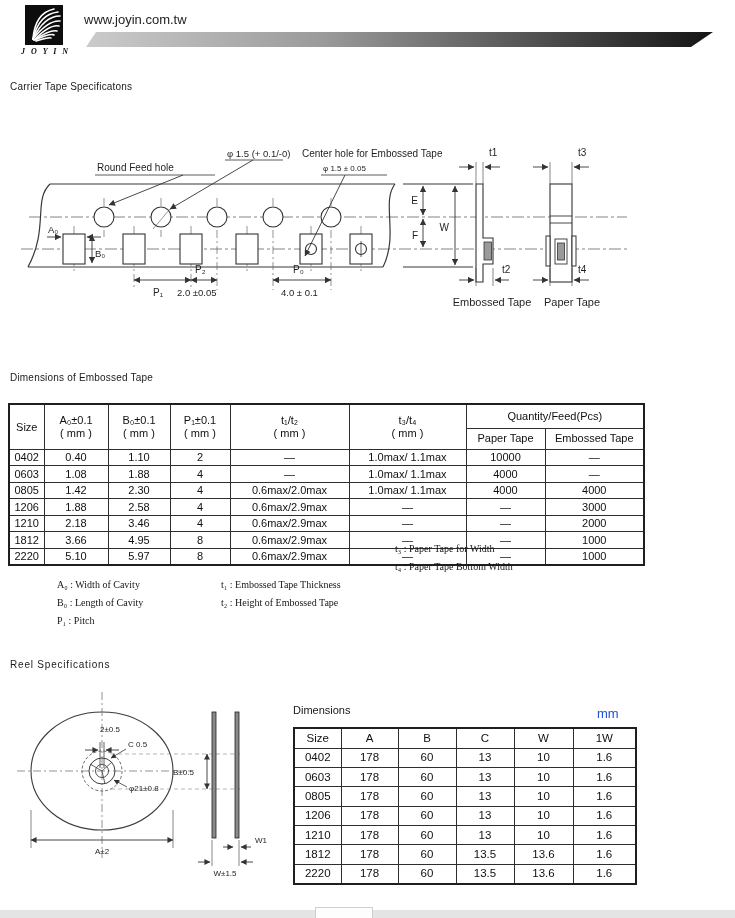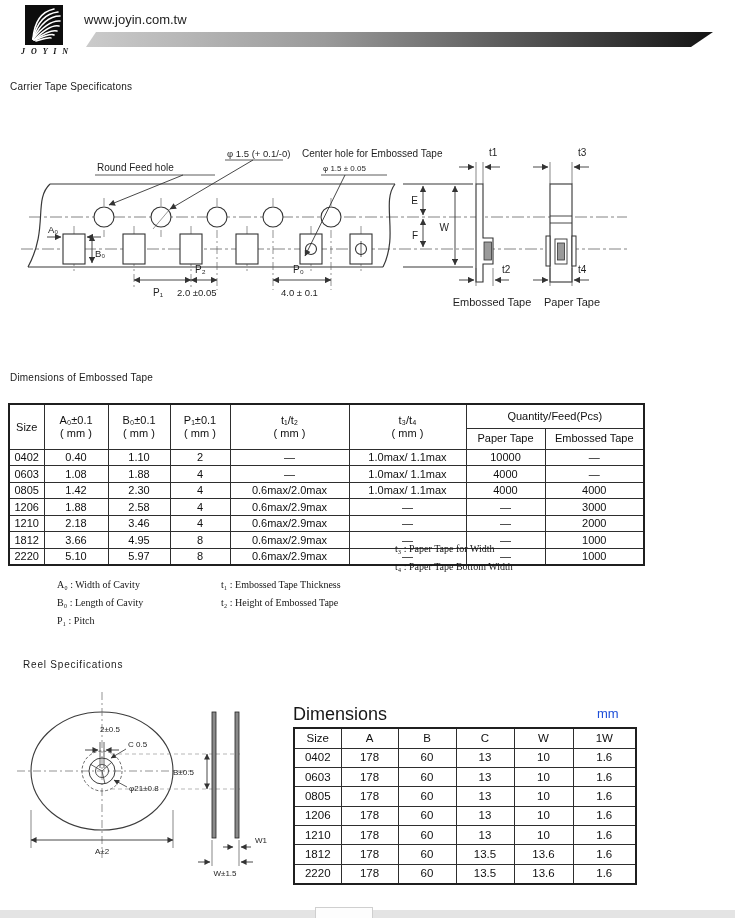--- a/index.html
+++ b/index.html
@@ -12,21 +12,21 @@
         clip-path:polygon(10px 0,100% 0,calc(100% - 22px) 100%,0 100%);}
   .brand{font-family:"Liberation Serif","DejaVu Serif",serif;font-style:italic;font-weight:bold;
          font-size:8px;letter-spacing:2px;color:#111;white-space:nowrap;}
   table{border-collapse:collapse;table-layout:fixed;}
   .dtab{border:2px solid #1f1f1f;}
   .dtab th,.dtab td{border:1px solid #2e2e2e;text-align:center;vertical-align:middle;
         padding:0;font-weight:normal;font-size:11px;color:#101010;line-height:1.12;}
   .t1 thead tr.h1{height:24px;} .t1 thead tr.h2{height:21px;} .t1 tbody tr{height:16.5px;}
   .t2 thead tr{height:20px;} .t2 tbody tr{height:19.4px;} .t2 th,.t2 td{font-size:11.5px;}
   .notes{font-size:10px;line-height:18px;color:#161616;white-space:nowrap;font-family:Liberation Serif, serif;}
-  .dimttl{font-size:18px;color:#161616;}
+  .dimttl{font-size:11px;color:#161616;}
   .mm{font-size:13px;color:#1d4ed8;}
   svg text{font-size:10px;fill:#1f1f1f;}
   svg .cap{font-size:11px;}
   svg .sm{font-size:9.5px;}
   svg .xs{font-size:8px;}
   .footbar{background:#e4e4e4;}
   .footbox{background:#fdfdfd;border:1px solid #cfcfcf;}
 </style>
 </head>
 <body>
@@ -301,21 +301,21 @@
   </div>
   <div class="abs notes" style="left:221px;top:576px">
     <div>t₁ : Embossed Tape Thickness</div>
     <div>t₂ : Height of Embossed Tape</div>
   </div>
   <div class="abs notes" style="left:395px;top:540px">
     <div>t₃ : Paper Tape for Width</div>
     <div>t₄ : Paper Tape Bottom Width</div>
   </div>
 
-  <div class="abs sec-title" style="left:23px;top:659px;letter-spacing:.8px">Reel Specifications</div>
+  <div class="abs sec-title" style="left:10px;top:659px;letter-spacing:.8px">Reel Specifications</div>
 
   <svg class="abs" style="left:15px;top:690px" width="270" height="205" viewBox="0 0 270 205">
     <defs>
       <marker id="a2" viewBox="0 0 10 10" refX="9.5" refY="5" markerWidth="8" markerHeight="6.5" orient="auto-start-reverse">
           <path d="M0,0L10,5L0,10z" fill="#333"></path>
         </marker>
     </defs>
     <ellipse cx="87" cy="81" rx="71" ry="59" fill="none" stroke="#3c3c3c" stroke-width="1.1"></ellipse>
     <line x1="87" y1="2" x2="87" y2="168" stroke="#666" stroke-width="0.7" stroke-dasharray="8 3 2 3"></line>
     <line x1="2" y1="81" x2="178" y2="81" stroke="#666" stroke-width="0.7" stroke-dasharray="8 3 2 3"></line>

